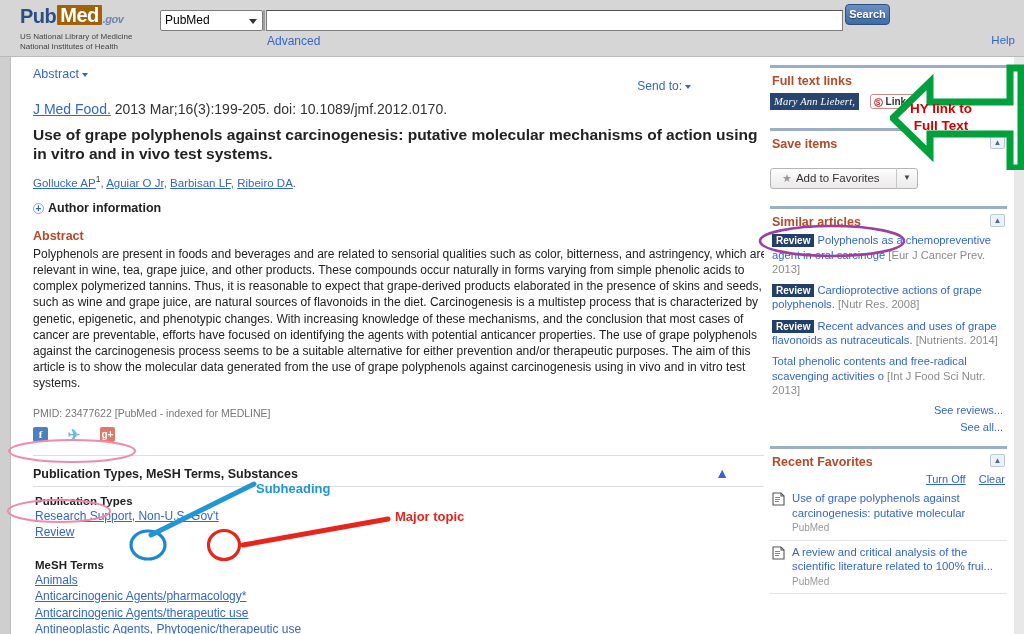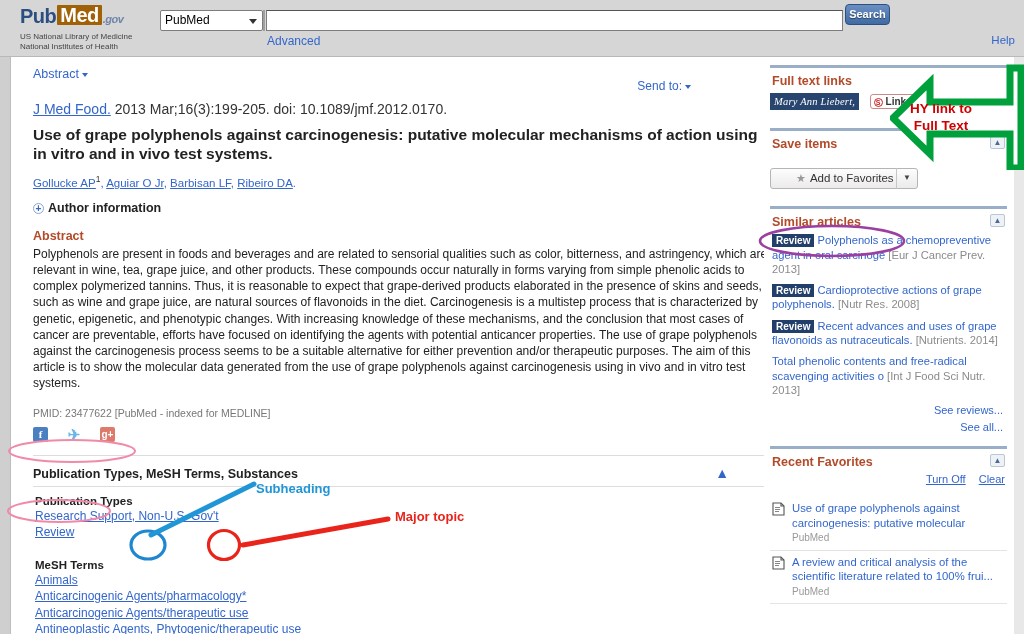--- a/index.html
+++ b/index.html
@@ -155,40 +155,40 @@
     color:#333; vertical-align:middle; cursor:pointer;
   }
   .links-dot {
     display:inline-block; width:9px;height:9px;border-radius:50%;
     border:1.5px solid #cc2222; color:#cc2222; font-size:7px; line-height:7px;
     text-align:center; margin-right:3px; vertical-align:middle;
   }
   .fav-btn {
     margin-top:17px; width:148px; height:21px; border:1px solid #b5b5b5;
     border-radius:3px; background:linear-gradient(#fdfdfd,#eceaea);
-    font-size:11.5px; color:#333; line-height:19px; padding-left:25px;
+    font-size:11.5px; color:#333; line-height:19px; padding-left:11px;
     position:relative; cursor:pointer; display:block;
   }
   .fav-btn .star { color:#999; margin-right:4px; font-size:11px;}
   .fav-split {
     position:absolute; right:0; top:-1px; width:21px; height:21px;
     border-left:1px solid #c6c6c6; text-align:center; line-height:20px; font-size:8px;
     color:#444;
   }
   .sim-item { margin:3px 0 7px 2px; font-size:11.2px; line-height:14.3px; color:#36c; }
   .rev-badge {
     display:inline-block; background:#223f6c; color:#fff; font-size:10px;
     font-weight:bold; padding:0 4px; margin-right:3px; line-height:13px;
     vertical-align:baseline;
   }
   .sim-link { cursor:pointer; }
   .sim-jrnl { color:#8b8b8b; }
   .see-link { text-align:right; font-size:11px; color:#36c; margin:5px 4px 0 0; cursor:pointer;}
 
-  .ra-actions { text-align:right; font-size:11px; color:#36c; margin:1px 2px 12px 0;}
+  .ra-actions { text-align:right; font-size:11px; color:#36c; margin:1px 2px 2px 0;}
   .ra-actions span { text-decoration:underline; cursor:pointer; margin-left:10px;}
   .ra-item {
     position:relative; padding:4px 2px 4px 22px; border-bottom:1px solid #e4e4e4;
     font-size:11.3px; line-height:14.5px; color:#36c;
   }
   .ra-ico { position:absolute; left:2px; top:5px; width:13px;height:14px; }
   .ra-db { color:#999; font-size:10px; }
 
   
   .ann { position:absolute; pointer-events:none; }

